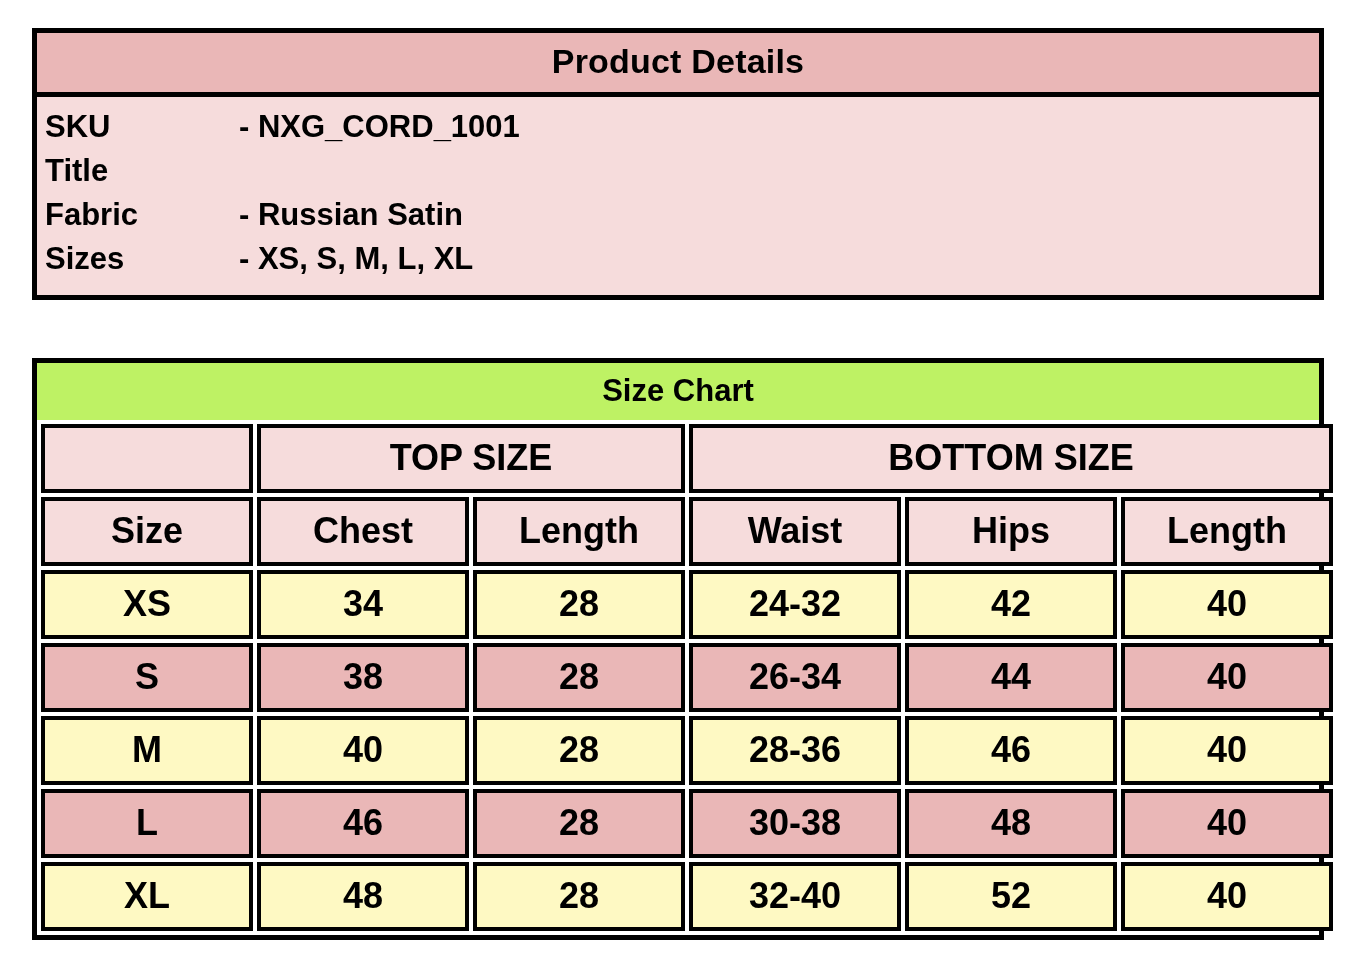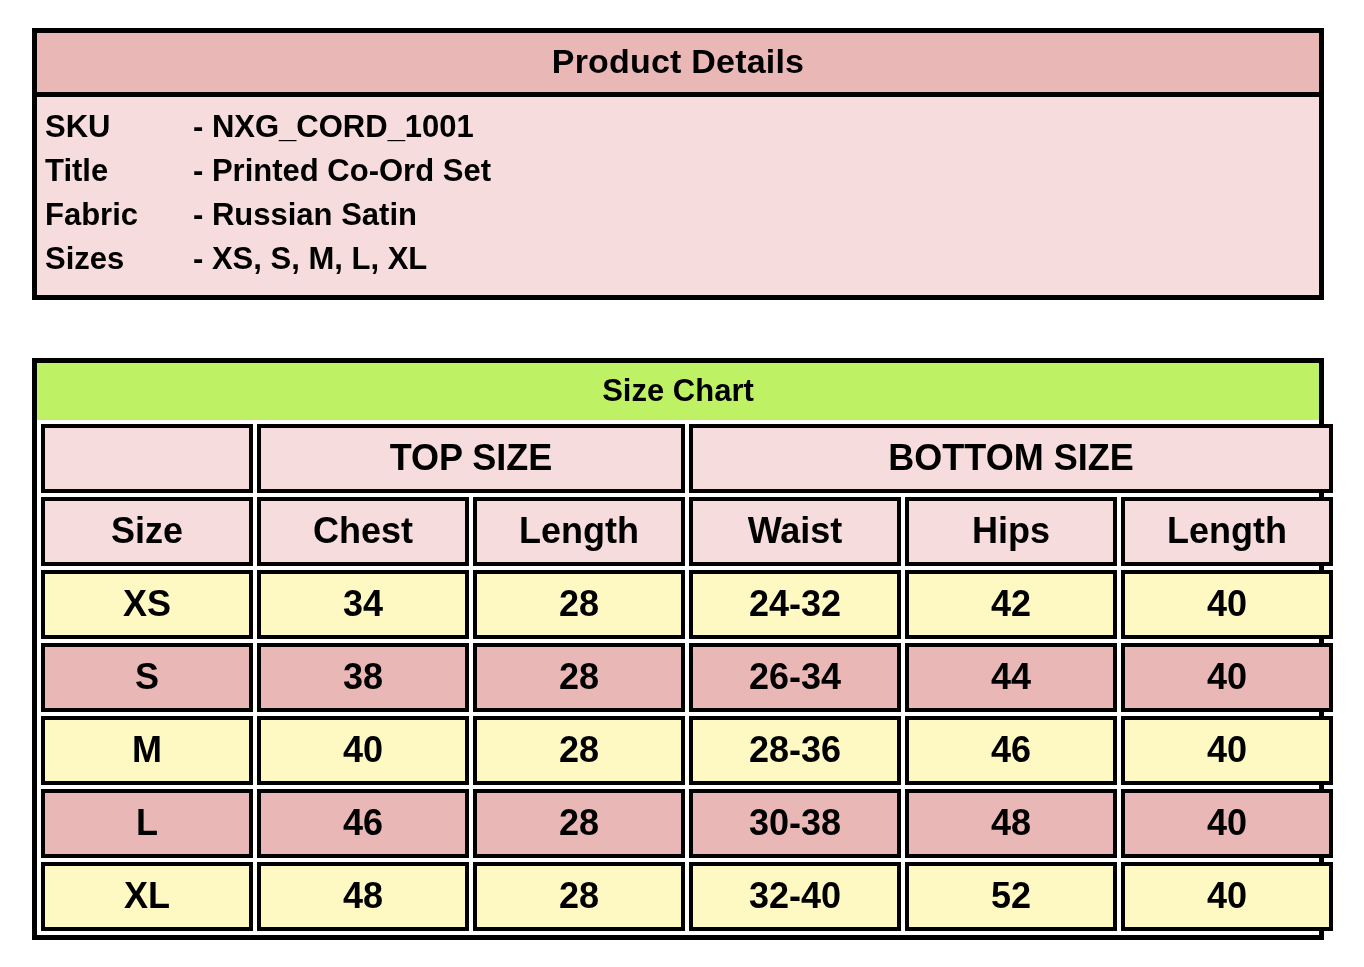--- a/index.html
+++ b/index.html
@@ -43,20 +43,21 @@
     background: #f6dcdc;
     padding: 8px 0 14px 8px;
   }
   .detail-row {
     display: flex;
     align-items: baseline;
     font-size: 31px;
     font-weight: bold;
     line-height: 1.0;
     padding: 6px 0 7px 0;
+    gap: 46px;
   }
   .detail-label {
     width: 148px;
     flex: 0 0 148px;
   }
   .detail-value {
     flex: 1 1 auto;
   }
 
   .gap { height: 58px; }
@@ -123,21 +124,20 @@
 
   <div class="details-block">
     <div class="details-header">Product Details</div>
     <div class="details-body">
       <div class="detail-row">
         <span class="detail-label">SKU</span>
         <span class="detail-value">- NXG_CORD_1001</span>
       </div>
       <div class="detail-row">
         <span class="detail-label">Title</span>
-        <span class="detail-value">- Printed Co-Ord Set</span>
       </div>
       <div class="detail-row">
         <span class="detail-label">Fabric</span>
         <span class="detail-value">- Russian Satin</span>
       </div>
       <div class="detail-row">
         <span class="detail-label">Sizes</span>
         <span class="detail-value">- XS, S, M, L, XL</span>
       </div>
     </div>

